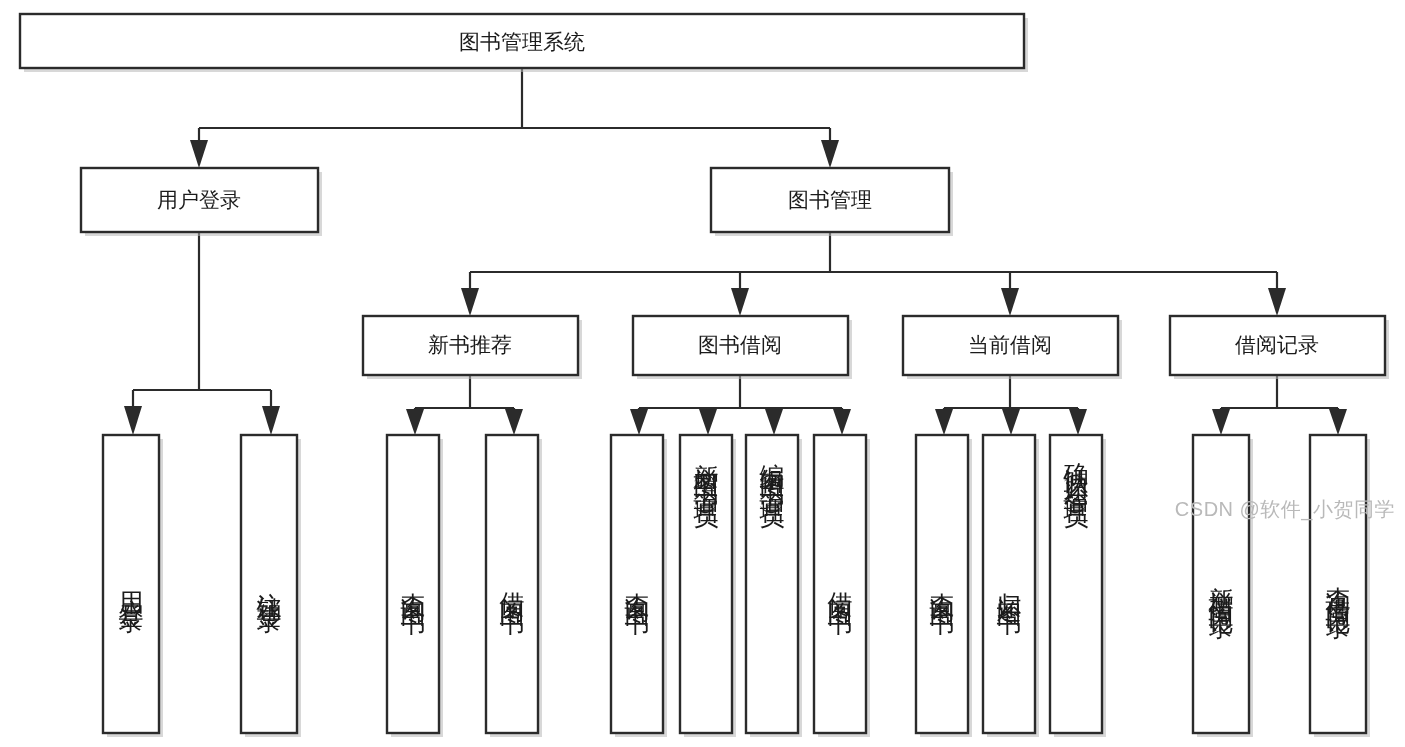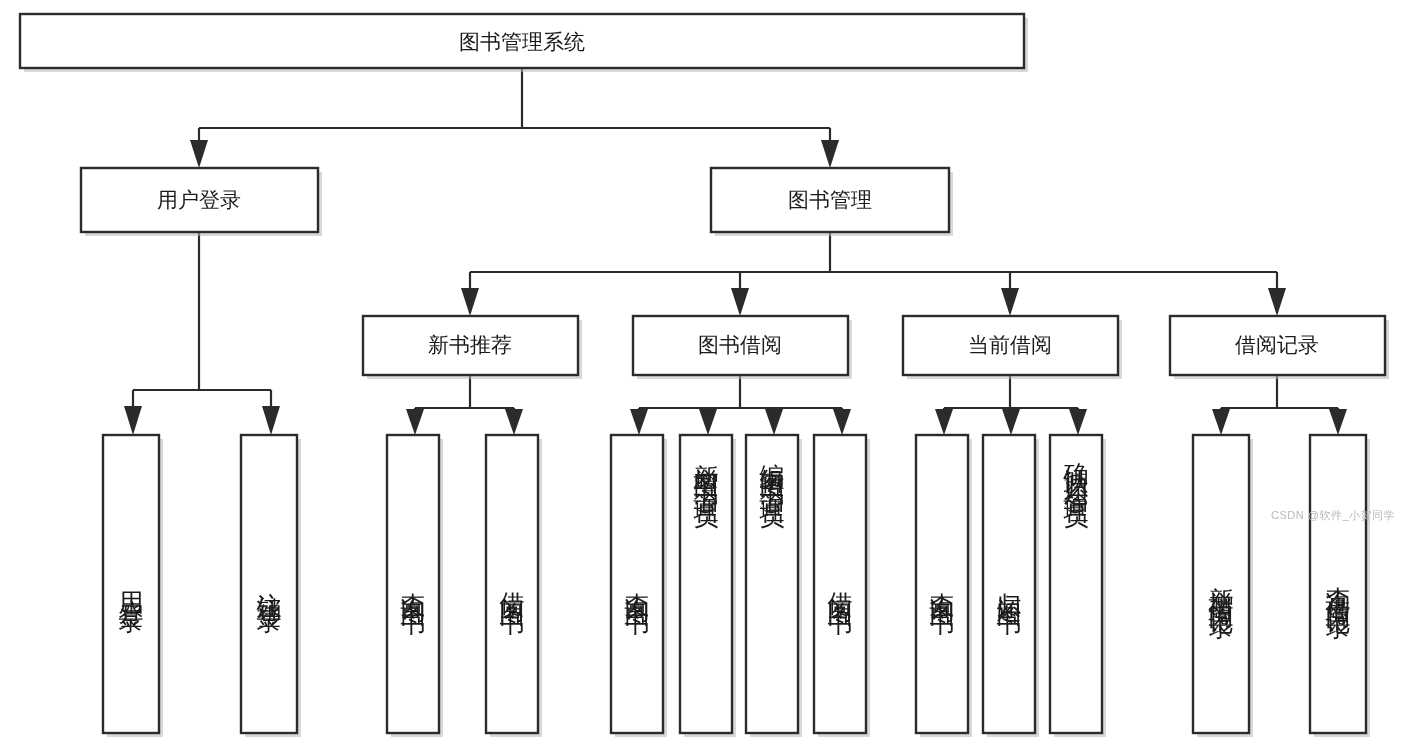--- a/index.html
+++ b/index.html
@@ -51,21 +51,21 @@
     font-size: 21px;
     fill: #1b1b1b;
     text-anchor: middle;
     dominant-baseline: middle;
   }
   .watermark {
     position: absolute;
     right: 10px;
     bottom: 6px;
     font-family: "Liberation Sans", "DejaVu Sans", sans-serif;
-    font-size: 11px;
+    font-size: 20px;
     color: #b9b9b9;
     letter-spacing: 0.5px;
     white-space: nowrap;
     user-select: none;
   }
 </style>
 </head>
 <body>
 
 <div id="diagram-root">

